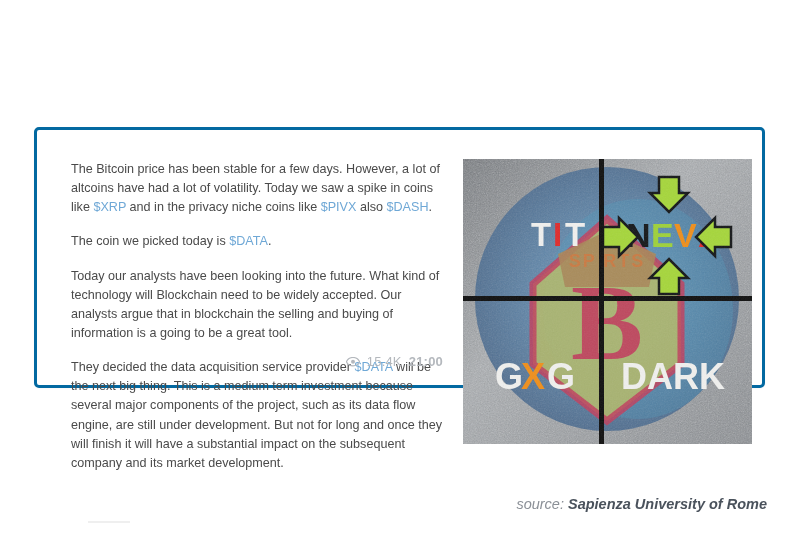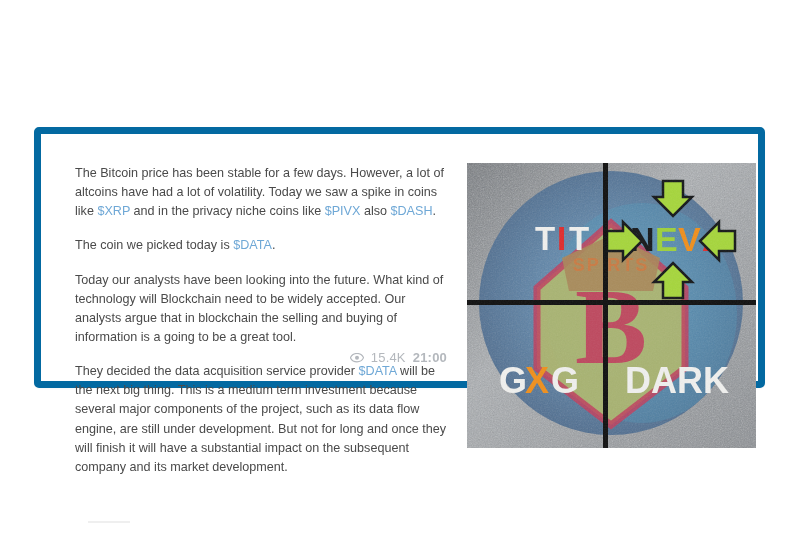--- a/index.html
+++ b/index.html
@@ -28,21 +28,21 @@
   }
 
   
   .card {
     position: absolute;
     left: 34px;
     top: 127px;
     width: 731px;
     height: 261px;
     background: #ffffff;
-    border: 7px solid #0369a1;
+    border: 3px solid #0369a1;
     border-radius: 5px;
     box-shadow: 0 1px 2px rgba(0,0,0,0.03);
   }
 
   .card-inner {
     position: absolute;
     left: 0; top: 0;
     width: 100%; height: 100%;
     padding: 30px 22px 24px 34px;
     display: flex;
@@ -224,14 +224,18 @@
             <rect x="0" y="0" width="289" height="285" fill="#9a9a9a" filter="url(#grain2)" opacity="0.28"></rect>
           </g>
         </svg>
       </div>
 
     </div>
   </div>
 
   <div class="bottom-rule"></div>
 
+  <div class="source-line">
+    <span>source:</span>
+    <span class="src-name">Sapienza University of Rome</span>
+  </div>
 
 </div>
 
 </body></html>

